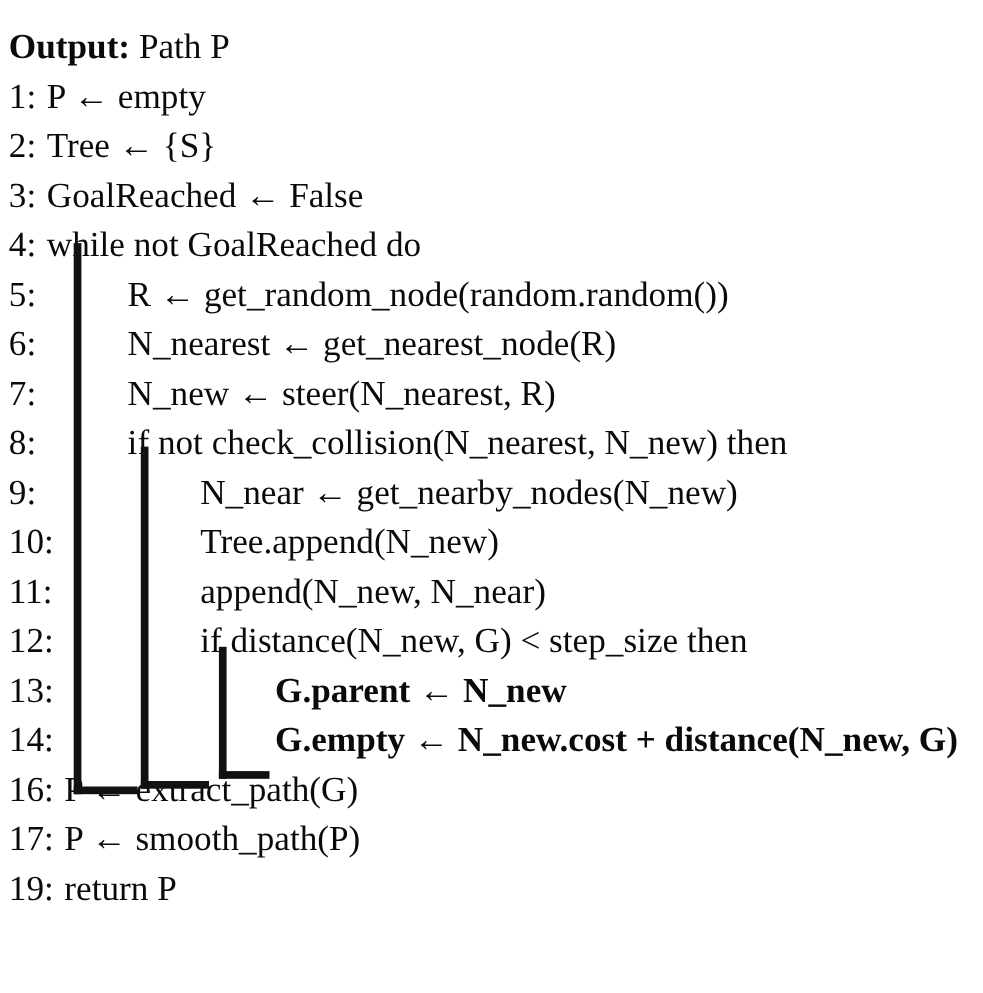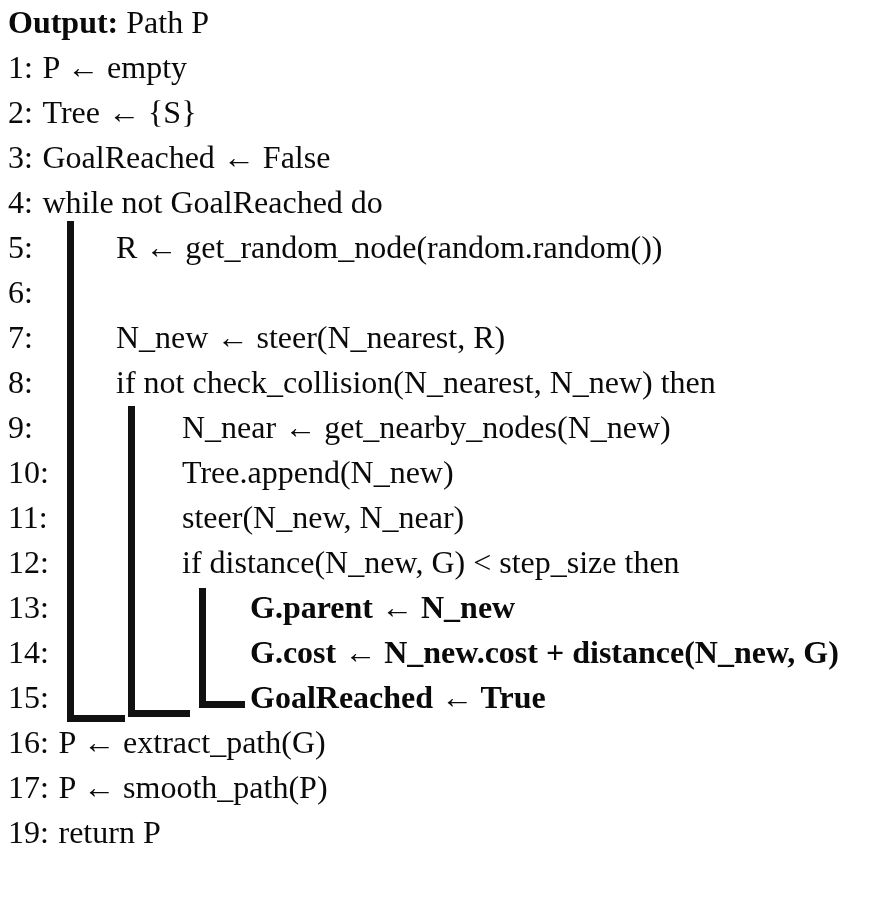--- a/index.html
+++ b/index.html
@@ -5,21 +5,21 @@
   html, body {
     margin: 0;
     padding: 0;
     background: #ffffff;
   }
   .algo {
     position: relative;
     width: 894px;
     height: 903px;
     box-sizing: border-box;
-    padding-top: 0;
+    padding-top: 20px;
     overflow: hidden;
     background: #ffffff;
     font-family: "Liberation Serif", "DejaVu Serif", serif;
     font-size: 32px;
     color: #0a0a0a;
   }
   .line {
     position: relative;
     height: 45px;
     line-height: 45px;
@@ -71,56 +71,53 @@
   </div>
   <div class="line flat">
     <span class="num">4:</span><span class="txt">while not GoalReached do</span>
   </div>
   <div class="line ind lvl1">
     <span class="num">5:</span>
       <span class="txt">R ← get_random_node(random.random())</span>
   </div>
   <div class="line ind lvl1">
     <span class="num">6:</span>
+      <span class="txt">N_nearest ← get_nearest_node(R)</span>
   </div>
   <div class="line ind lvl1">
     <span class="num">7:</span>
       <span class="txt">N_new ← steer(N_nearest, R)</span>
   </div>
   <div class="line ind lvl1">
     <span class="num">8:</span>
       <span class="txt">if not check_collision(N_nearest, N_new) then</span>
   </div>
   <div class="line ind lvl2">
     <span class="num">9:</span>
       <span class="txt">N_near ← get_nearby_nodes(N_new)</span>
   </div>
   <div class="line ind lvl2">
     <span class="num">10:</span>
       <span class="txt">Tree.append(N_new)</span>
   </div>
   <div class="line ind lvl2">
     <span class="num">11:</span>
-      <span class="txt">steer(N_new, N_near)</span>
+      <span class="txt">append(N_new, N_near)</span>
   </div>
   <div class="line ind lvl2">
     <span class="num">12:</span>
       <span class="txt">if distance(N_new, G) &lt; step_size then</span>
   </div>
   <div class="line ind lvl3">
     <span class="num">13:</span>
       <span class="txt">G.parent ← N_new</span>
   </div>
   <div class="line ind lvl3">
     <span class="num">14:</span>
-      <span class="txt">G.cost ← N_new.cost + distance(N_new, G)</span>
-  </div>
-  <div class="line ind lvl3">
-    <span class="num">15:</span>
-      <span class="txt">GoalReached ← True</span>
+      <span class="txt">G.empty ← N_new.cost + distance(N_new, G)</span>
   </div>
   <div class="line flat">
     <span class="num">16:</span><span class="txt">P ← extract_path(G)</span>
   </div>
   <div class="line flat">
     <span class="num">17:</span><span class="txt">P ← smooth_path(P)</span>
   </div>
   <div class="line flat">
     <span class="num">19:</span><span class="txt">return P</span>
   </div>

